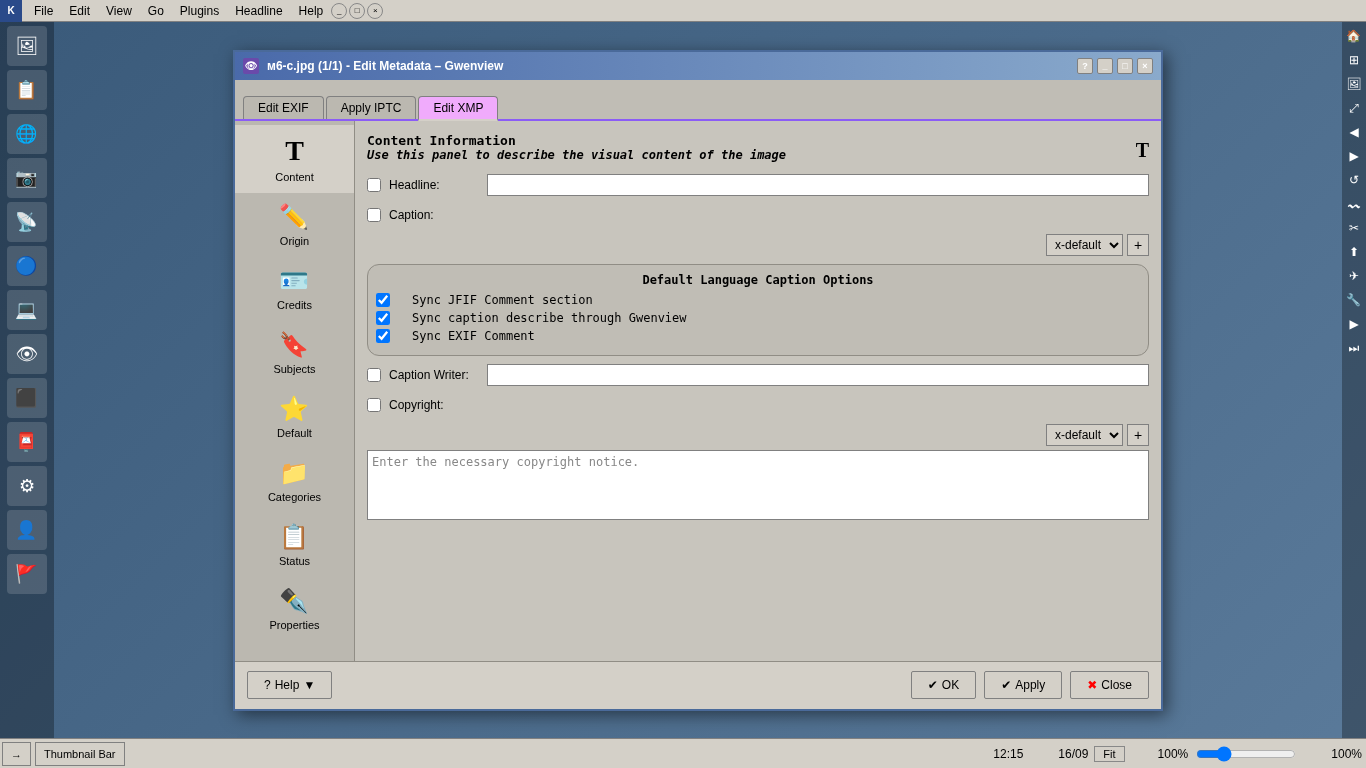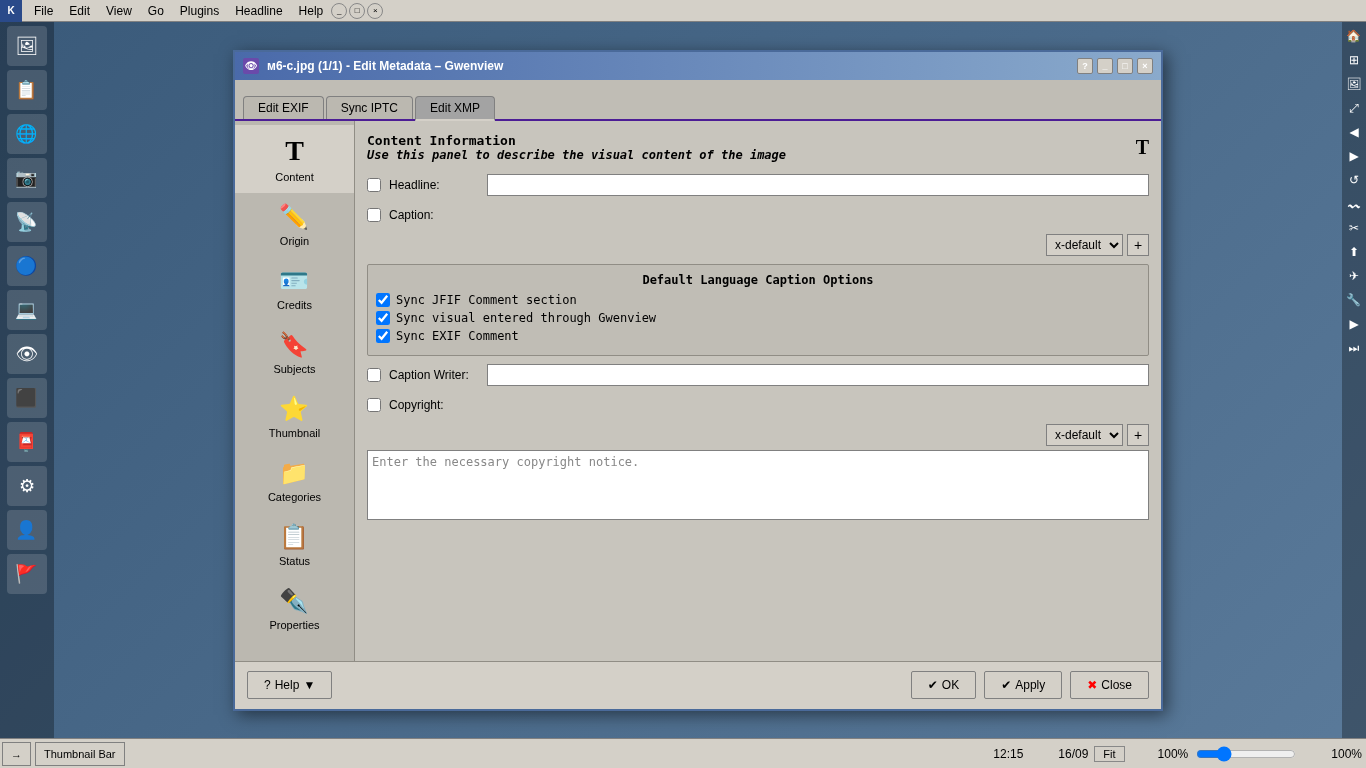--- a/index.html
+++ b/index.html
@@ -195,36 +195,36 @@
       border: 1px solid #808080;
       border-radius: 2px;
       display: flex; align-items: center; justify-content: center;
       cursor: pointer;
       font-size: 9px;
     }
 
     .dialog-tabs {
       background: #c0bdb5;
       display: flex;
-      border-bottom: 2px solid #4c1d95;
+      border-bottom: 2px solid #8b5cf6;
       padding-top: 16px;
       padding-left: 8px;
       gap: 2px;
     }
     .tab {
       padding: 4px 14px;
       background: #d4d0c8;
       border: 1px solid #808080;
       border-bottom: none;
       cursor: pointer;
       font-size: 12px;
       border-radius: 4px 4px 0 0;
     }
     .tab.active {
-      background: #a3a3a3;
+      background: #f0abfc;
       border-bottom: 2px solid #d4d0c8;
       margin-bottom: -2px;
       z-index: 1;
       position: relative;
     }
     .tab:not(.active) {
       background: #bbb8b0;
     }
 
     .dialog-body {
@@ -280,21 +280,21 @@
     }
     .content-header p {
       font-size: 12px;
       font-style: italic;
       font-family: monospace;
       font-weight: bold;
     }
     .header-icon-row {
       display: flex;
       justify-content: space-between;
-      align-items: center;
+      align-items: flex-end;
     }
 
     .form-row {
       display: flex;
       align-items: center;
       gap: 8px;
       margin-bottom: 4px;
     }
     .form-row label {
       font-size: 12px;
@@ -346,33 +346,33 @@
       font-family: monospace;
       font-size: 12px;
       color: #888;
       resize: none;
     }
 
     .section-box {
       border: 1px solid #908d85;
       background: #c0bdb5;
       padding: 8px;
-      border-radius: 2px;
+      border-radius: 12px;
     }
     .section-title {
       font-size: 12px;
       font-weight: bold;
       font-family: monospace;
       text-align: center;
       margin-bottom: 6px;
     }
     .checkbox-row {
       display: flex;
       align-items: center;
-      gap: 6px;
+      gap: 22px;
       margin-bottom: 4px;
       font-size: 12px;
       font-family: monospace;
     }
     .checkbox-row input[type="checkbox"] {
       width: 14px; height: 14px;
     }
 
     .copyright-area {
       display: flex;
@@ -467,21 +467,21 @@
         <div class="title-controls">
           <div class="tcbtn">?</div>
           <div class="tcbtn">_</div>
           <div class="tcbtn">□</div>
           <div class="tcbtn">×</div>
         </div>
       </div>
 
       <div class="dialog-tabs">
         <div class="tab">Edit EXIF</div>
-        <div class="tab">Sync IPTC</div>
+        <div class="tab">Apply IPTC</div>
         <div class="tab active">Edit XMP</div>
       </div>
 
       <div class="dialog-body">
 
         <div class="nav-panel">
           <div class="nav-item active">
             <div class="nav-icon" style="font-family:serif;font-weight:bold;font-size:28px;">T</div>
             <span>Content</span>
           </div>
@@ -492,21 +492,21 @@
           <div class="nav-item">
             <div class="nav-icon">🪪</div>
             <span>Credits</span>
           </div>
           <div class="nav-item">
             <div class="nav-icon">🔖</div>
             <span>Subjects</span>
           </div>
           <div class="nav-item">
             <div class="nav-icon">⭐</div>
-            <span>Thumbnail</span>
+            <span>Default</span>
           </div>
           <div class="nav-item">
             <div class="nav-icon">📁</div>
             <span>Categories</span>
           </div>
           <div class="nav-item">
             <div class="nav-icon">📋</div>
             <span>Status</span>
           </div>
           <div class="nav-item">
@@ -548,21 +548,21 @@
           </div>
 
           <div class="section-box">
             <div class="section-title">Default Language Caption Options</div>
             <div class="checkbox-row">
               <input type="checkbox" checked="" style="">
               <label>Sync JFIF Comment section</label>
             </div>
             <div class="checkbox-row">
               <input type="checkbox" checked="" style="">
-              <label>Sync visual entered through Gwenview</label>
+              <label>Sync caption describe through Gwenview</label>
             </div>
             <div class="checkbox-row">
               <input type="checkbox" checked="" style="">
               <label>Sync EXIF Comment</label>
             </div>
           </div>
 
           <div class="form-row">
             <input type="checkbox" style="">
             <label>Caption Writer:</label>

